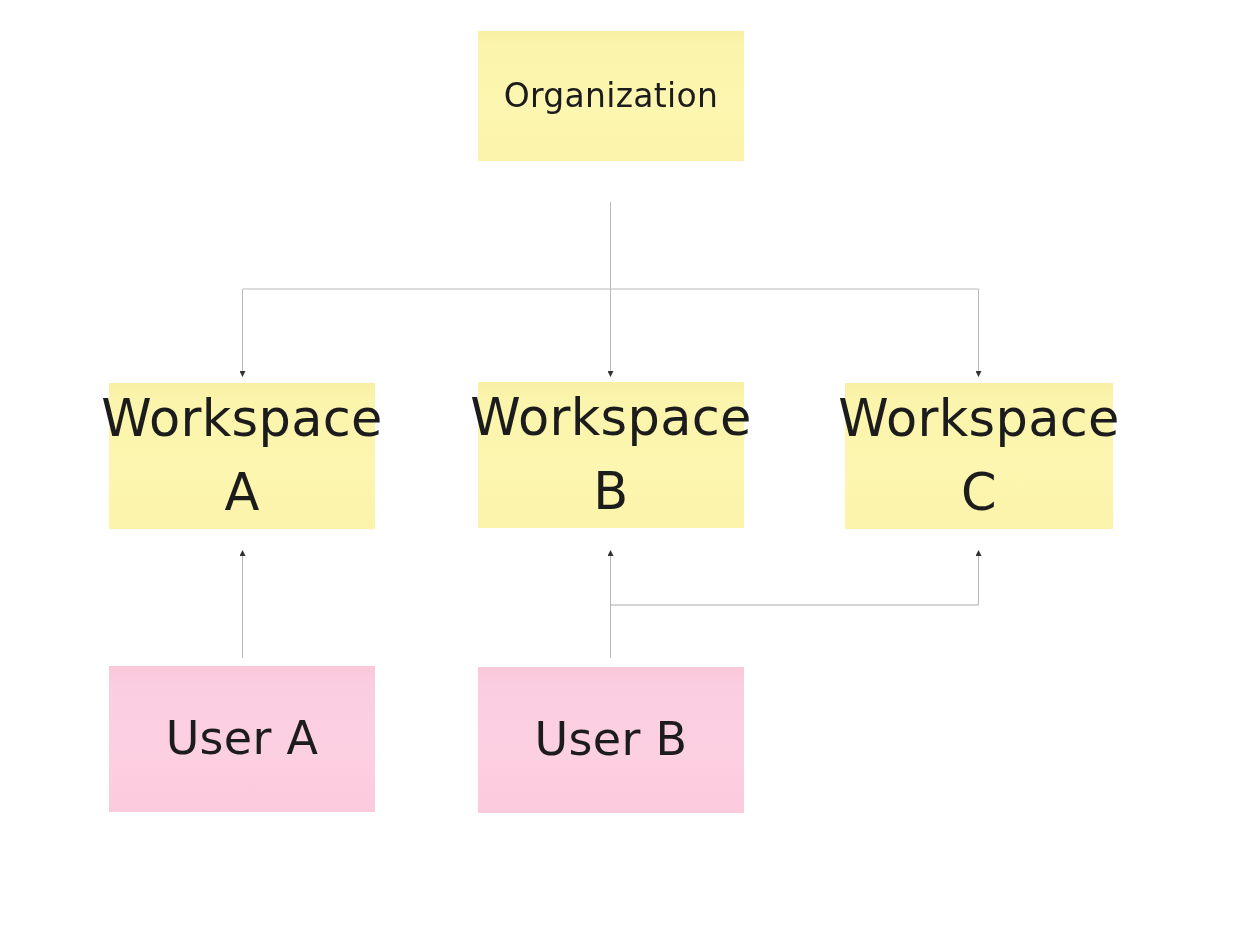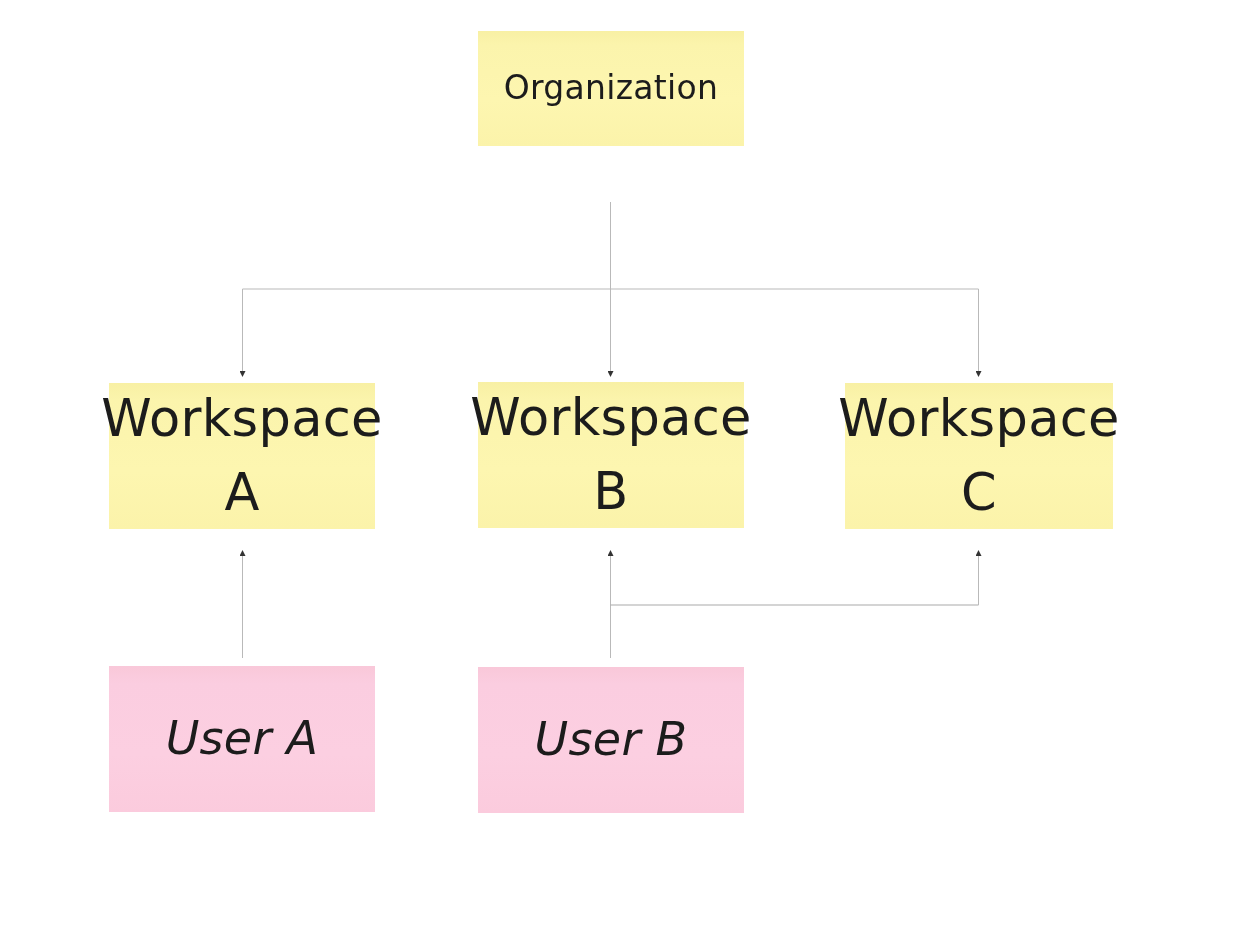--- a/index.html
+++ b/index.html
@@ -56,21 +56,21 @@
       background: linear-gradient(180deg, #f9c8d9 0%, #fbcde0 12%, #fccfe1 60%, #fbcbdd 100%);
     }
     .label {
       display: block;
       line-height: 1.3;
       white-space: pre-line;
       letter-spacing: 0.3px;
     }
     .sticky.org .label { font-size: 33px; }
     .sticky.ws .label { font-size: 51px; line-height: 1.45; }
-    .sticky.user .label { font-size: 46px; font-style: italic; }
+    .sticky.user .label { font-size: 46px; }
   </style>
 </head>
 <body>
 
 <div class="canvas">
 
   <svg class="connectors" viewBox="0 0 1238 936" xmlns="http://www.w3.org/2000/svg">
     <defs>
       <marker id="arrow" markerWidth="6" markerHeight="6" refX="3" refY="3" orient="auto" markerUnits="userSpaceOnUse">
         <path d="M0,0 L6,3 L0,6 z" fill="#333333"></path>
@@ -89,21 +89,21 @@
       <line x1="242.5" y1="658" x2="242.5" y2="553" stroke="#b9b9b9" stroke-width="1" marker-end="url(#arrow)"></line>
     </g>
 
     <g>
       <line x1="610.5" y1="658" x2="610.5" y2="553" stroke="#b9b9b9" stroke-width="1" marker-end="url(#arrow)"></line>
       <line x1="610.5" y1="605" x2="978.5" y2="605" stroke="#a9a9a9" stroke-width="1"></line>
       <line x1="978.5" y1="605" x2="978.5" y2="553" stroke="#b9b9b9" stroke-width="1" marker-end="url(#arrow)"></line>
     </g>
   </svg>
 
-  <div class="sticky yellow org" style="left:478px; top:31px; width:266px; height:115px;">
+  <div class="sticky yellow org" style="left:478px; top:31px; width:266px; height:130px;">
     <span class="label">Organization</span>
   </div>
 
   <div class="sticky yellow ws" style="left:109px; top:383px; width:266px; height:146px;">
     <span class="label">Workspace
 A</span>
   </div>
 
   <div class="sticky yellow ws" style="left:478px; top:382px; width:266px; height:146px;">
     <span class="label">Workspace

